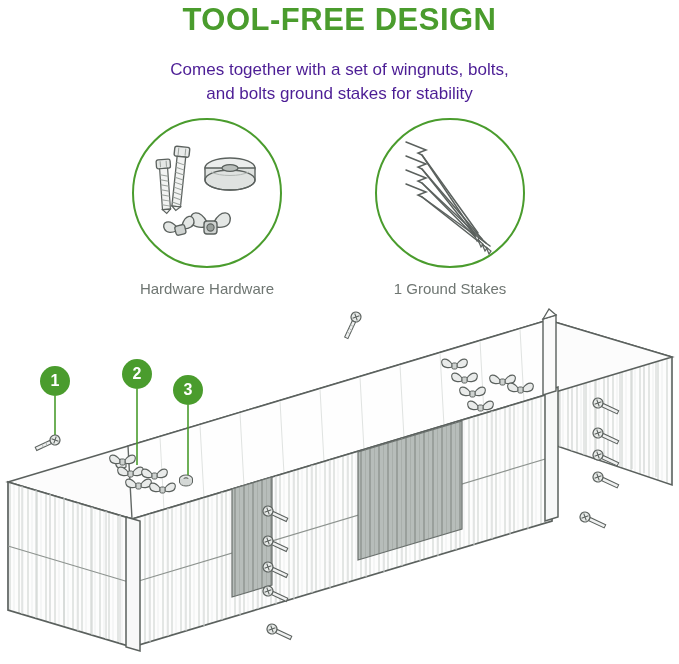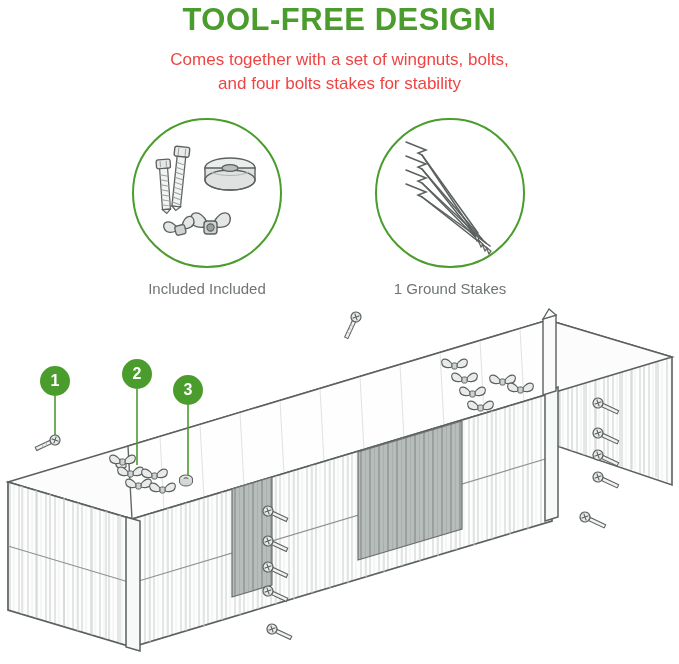--- a/index.html
+++ b/index.html
@@ -32,25 +32,25 @@
   .title {
     margin: 0;
     padding-top: 2px;
     font-size: 31px;
     font-weight: bold;
     letter-spacing: 0.5px;
     color: #4a9c2d;
     font-family: "Liberation Sans", sans-serif;
   }
   .subtitle {
-    margin: 0;
+    margin: 10px;
     padding-top: 10px;
     font-size: 17px;
     line-height: 24px;
-    color: #ef4444;
+    color: #4c1d95;
     font-weight: normal;
   }
 
   
   .features {
     position: absolute;
     top: 118px;
     left: 0;
     width: 679px;
     height: 180px;
@@ -108,21 +108,21 @@
 </style>
 </head>
 <body>
 
 <div id="page">
 
   <div class="header">
     <h1 class="title">TOOL-FREE DESIGN</h1>
     <p class="subtitle">
       <span>Comes together with a set of wingnuts, bolts,</span><br>
-      <span>and four bolts stakes for stability</span>
+      <span>and bolts ground stakes for stability</span>
     </p>
   </div>
 
   <div class="features">
 
     <div class="feature left">
       <div class="circle">
         <svg width="145" height="145" viewBox="0 0 145 145">
 
           <g transform="translate(40,26) rotate(6)">
@@ -179,21 +179,21 @@
             <ellipse cx="23.5" cy="19.5" rx="3.6" ry="3.6" fill="#9aa09c" stroke="#5b615e" stroke-width="1.1"></ellipse>
           </g>
 
           <g transform="translate(24,100) rotate(-14) scale(0.78)">
             <path d="M20 14 C13 1, 2 3, 4 13 C5 19, 13 20, 18 19 Z" fill="#e4e7e5" stroke="#5b615e" stroke-width="1.7"></path>
             <path d="M27 14 C34 1, 45 3, 43 13 C42 19, 34 20, 29 19 Z" fill="#e4e7e5" stroke="#5b615e" stroke-width="1.7"></path>
             <rect x="17" y="13" width="13" height="12" rx="3" fill="#cfd3d1" stroke="#5b615e" stroke-width="1.7"></rect>
           </g>
         </svg>
       </div>
-      <div class="caption">Included Included</div>
+      <div class="caption">Hardware Hardware</div>
     </div>
 
     <div class="feature right">
       <div class="circle">
         <svg width="145" height="145" viewBox="0 0 145 145">
           <g fill="none" stroke="#5b615e" stroke-width="1.5" stroke-linecap="round">
 
             <path d="M28 22 L48 30 L40 33 L44 35 L98 116"></path>
             <path d="M44 35 L100 113"></path>
 

